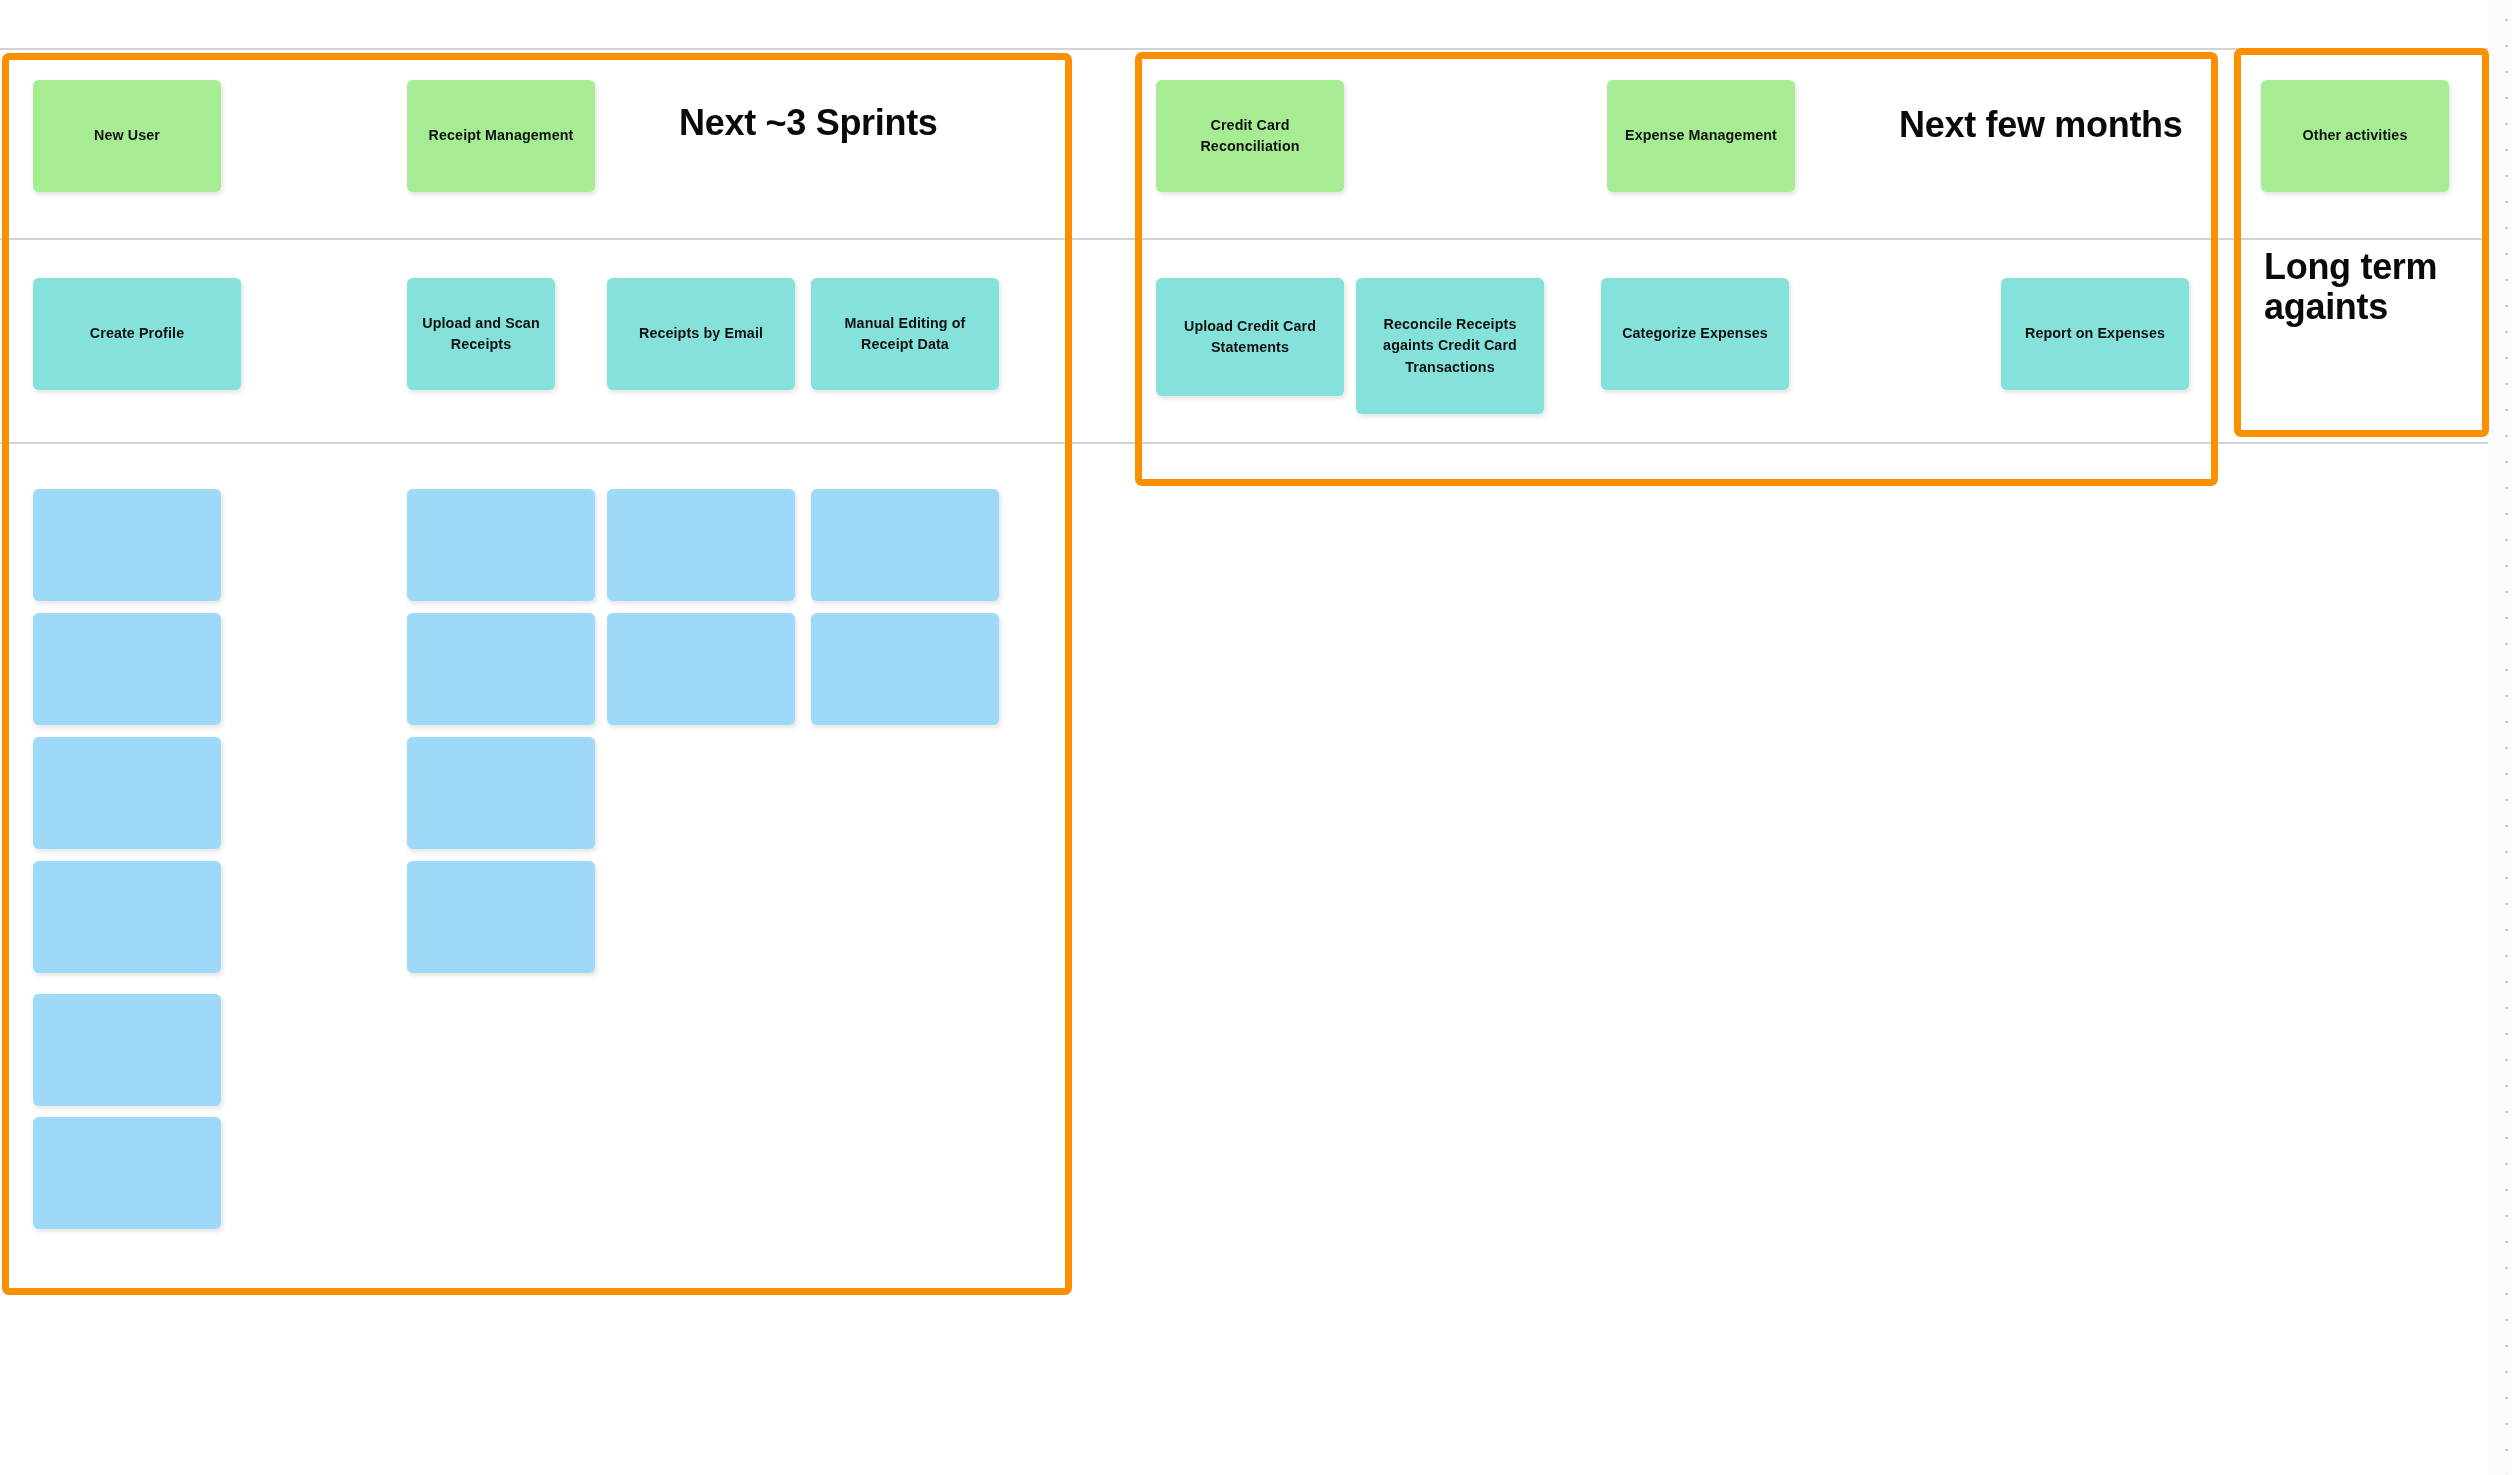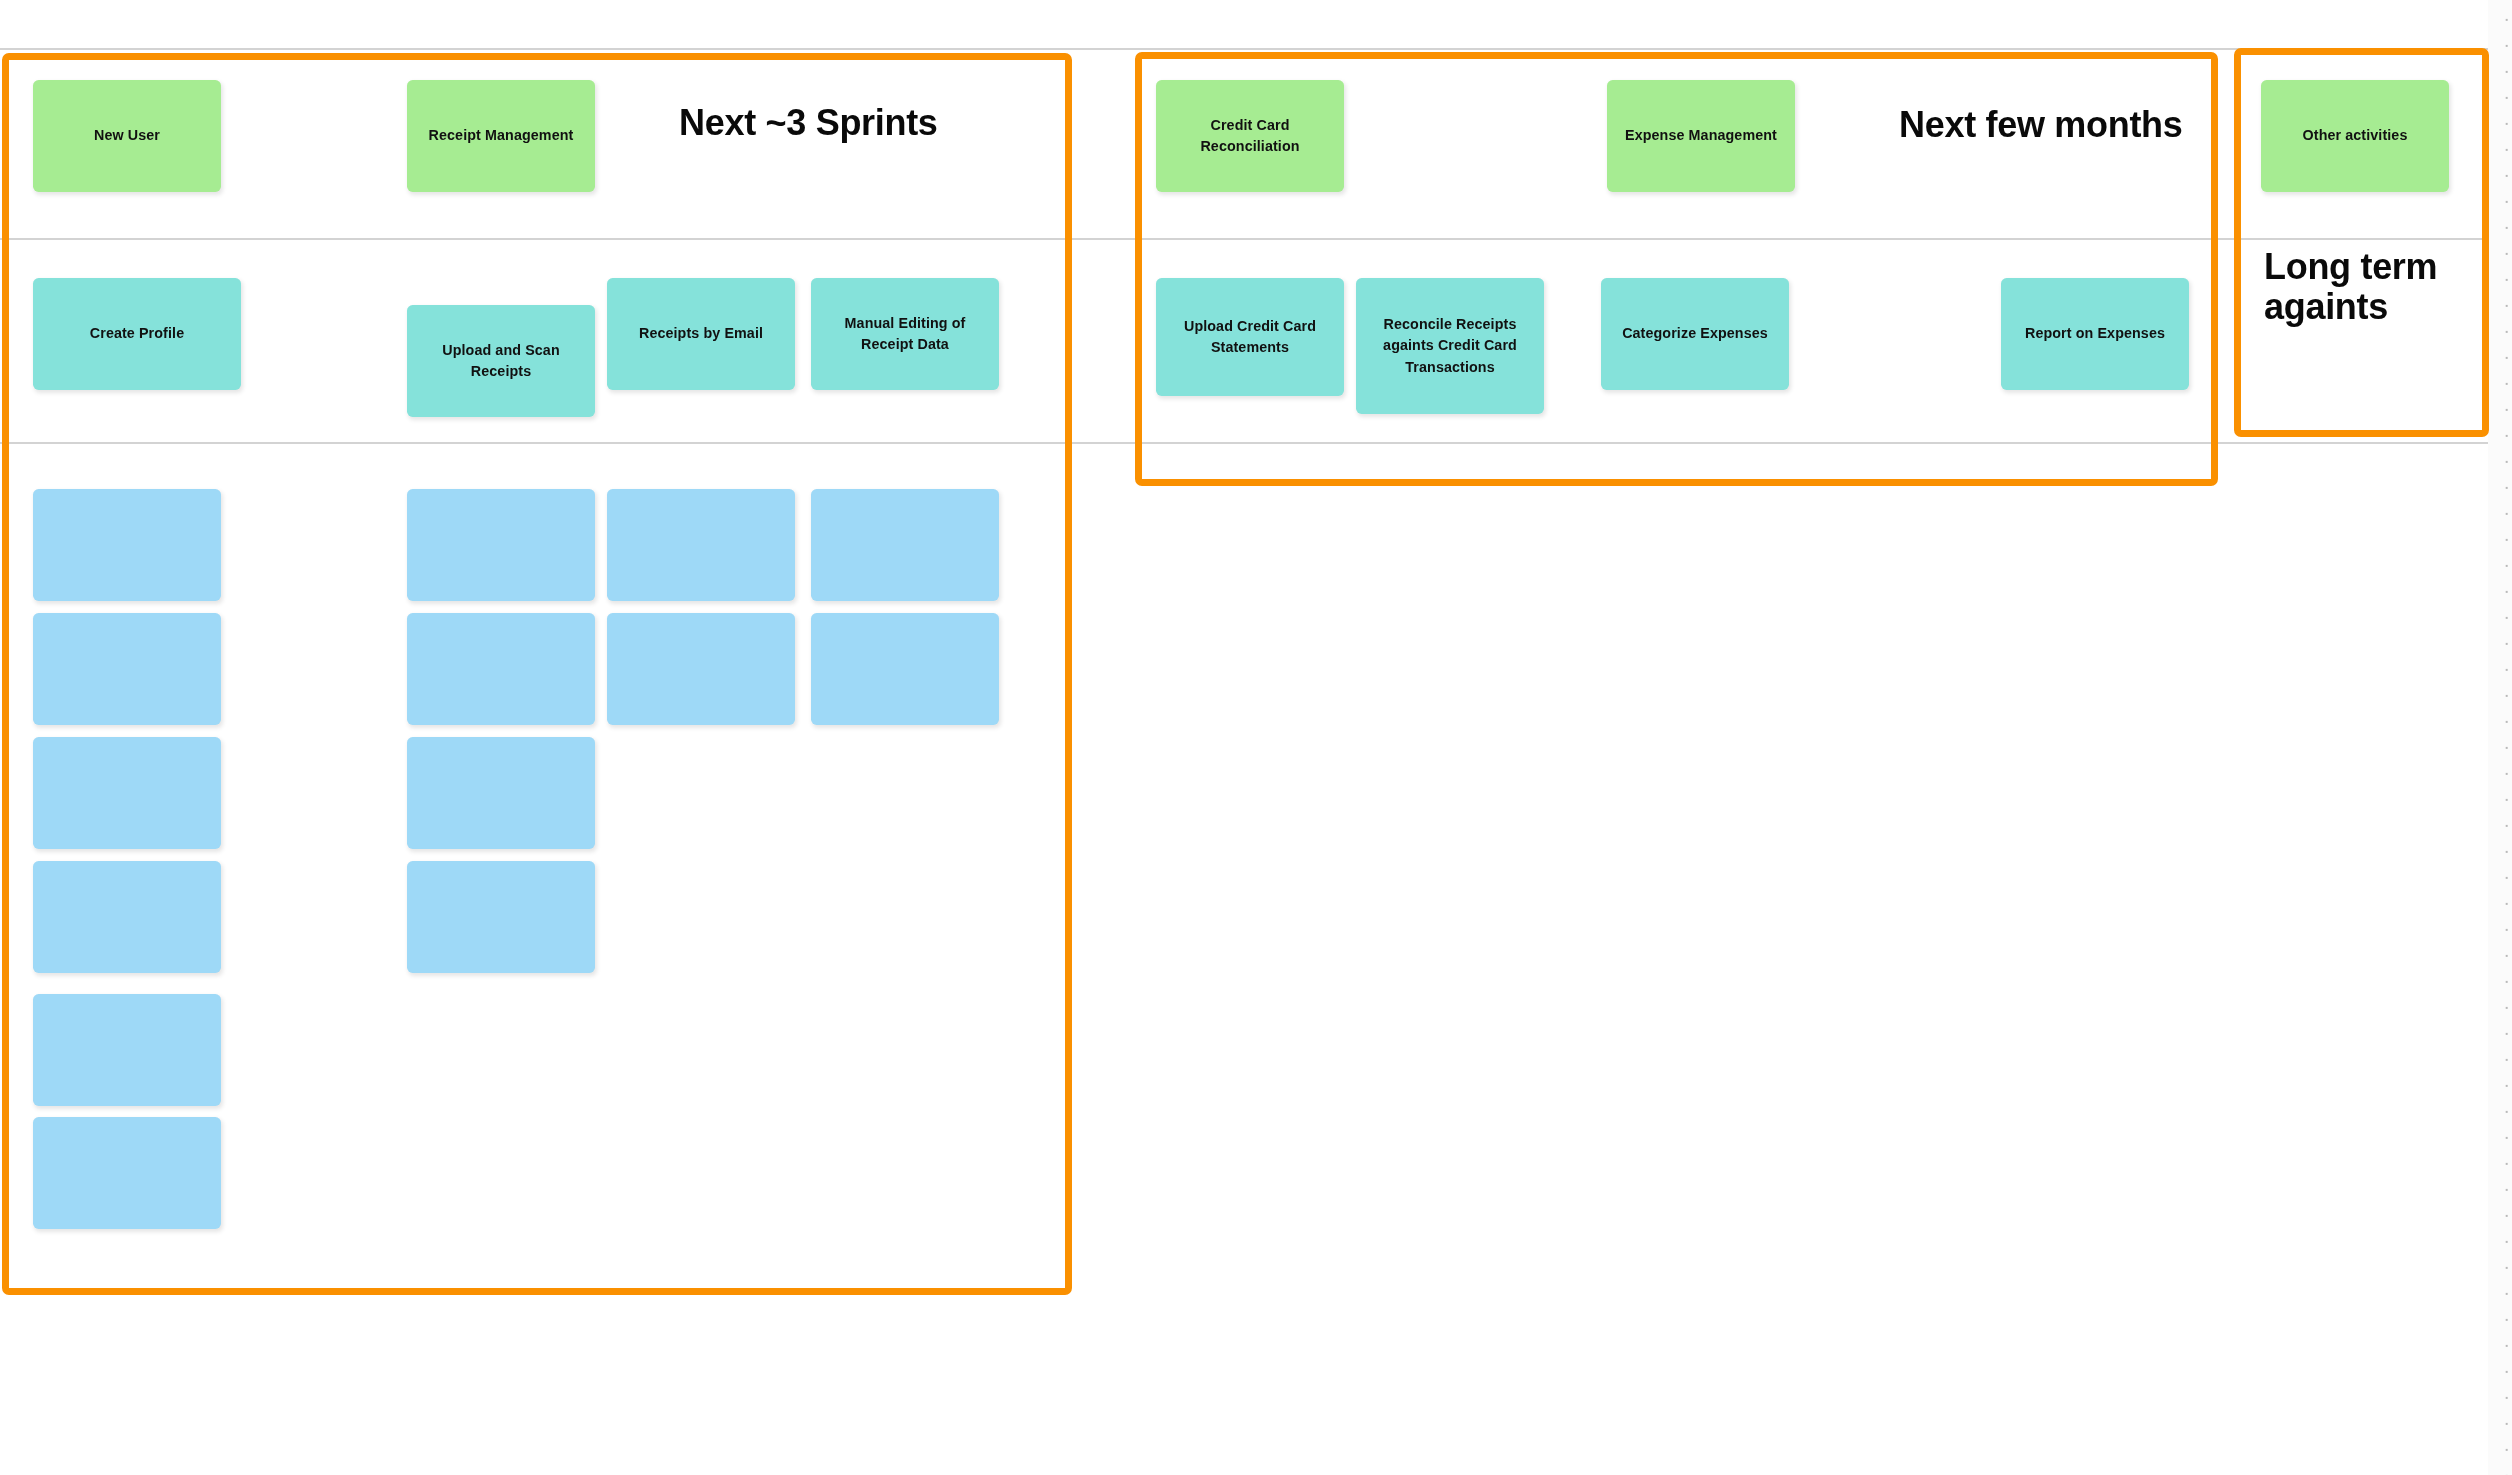--- a/index.html
+++ b/index.html
@@ -119,21 +119,21 @@
   <div class="card green" style="left:407px; top:80px; width:188px; height:112px;">Receipt Management</div>
 
   <div class="card green" style="left:1156px; top:80px; width:188px; height:112px;">Credit Card Reconciliation</div>
 
   <div class="card green" style="left:1607px; top:80px; width:188px; height:112px;">Expense Management</div>
 
   <div class="card green" style="left:2261px; top:80px; width:188px; height:112px;">Other activities</div>
 
   <div class="card teal" style="left:33px;  top:278px; width:208px; height:112px;">Create Profile</div>
 
-  <div class="card teal" style="left:407px; top:278px; width:188px; height:112px;margin-top:27px;">Upload and Scan Receipts</div>
+  <div class="card teal" style="left:407px; top:278px; width:148px; height:112px;">Upload and Scan Receipts</div>
 
   <div class="card teal" style="left:607px; top:278px; width:188px; height:112px;">Receipts by Email</div>
 
   <div class="card teal" style="left:811px; top:278px; width:188px; height:112px;">Manual Editing of Receipt Data</div>
 
   <div class="card teal" style="left:1156px; top:278px; width:188px; height:118px;">Upload Credit Card Statements</div>
 
   <div class="card teal" style="left:1356px; top:278px; width:188px; height:136px;">Reconcile Receipts againts Credit Card Transactions</div>
 
   <div class="card teal" style="left:1601px; top:278px; width:188px; height:112px;">Categorize Expenses</div>

